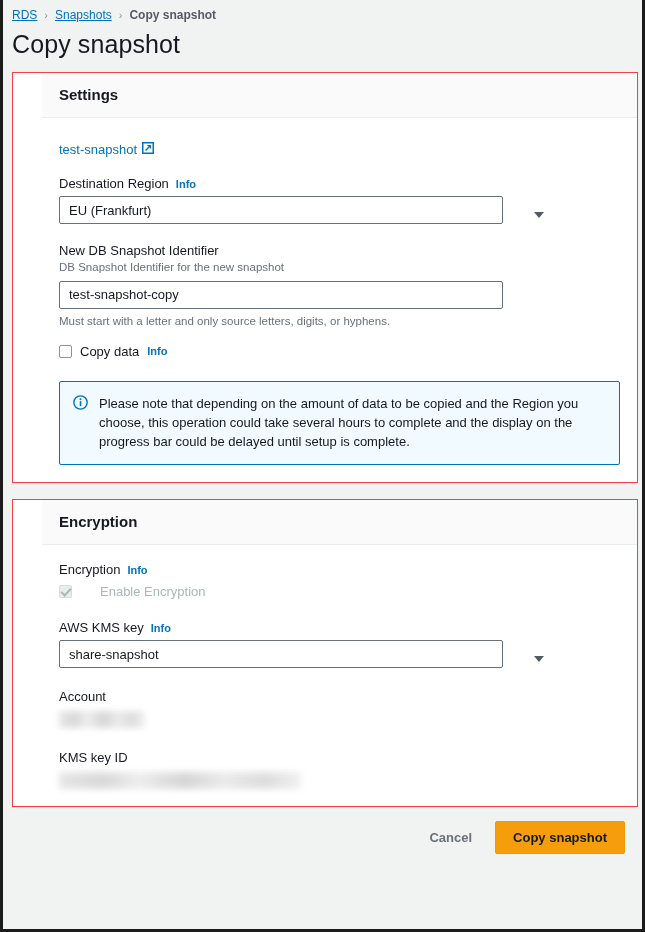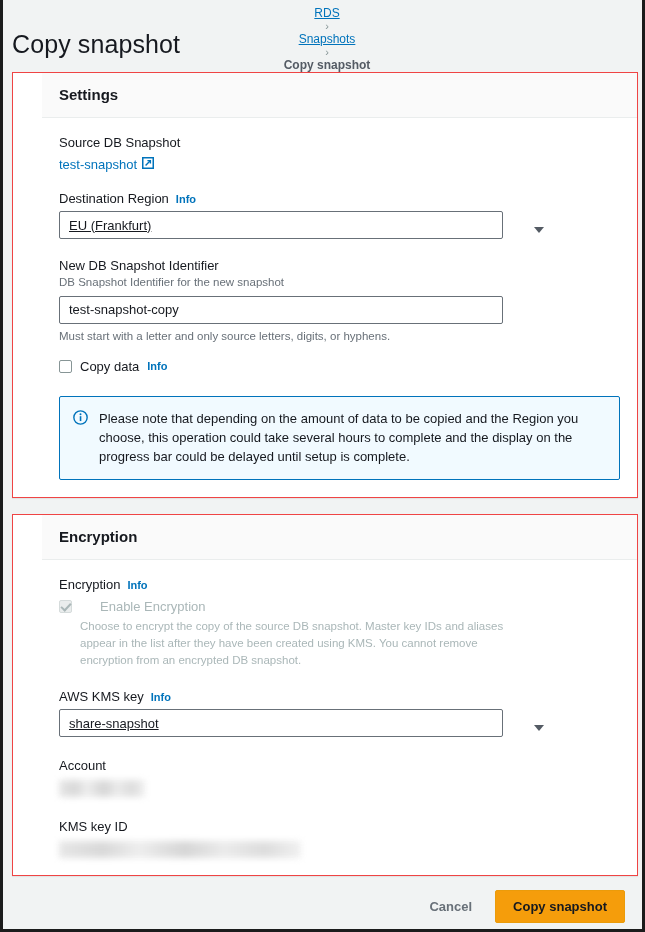--- a/index.html
+++ b/index.html
@@ -30,21 +30,20 @@
   .topbar {
     padding: 6px 0 0 9px;
     background: #f1f3f3;
   }
   .breadcrumb {
     display: flex;
     align-items: center;
     font-size: 12px;
     height: 18px;
     white-space: nowrap;
-    flex-direction: column;
   }
   .crumb-link {
     color: #0073bb;
     text-decoration: underline;
     cursor: pointer;
   }
   .crumb-current {
     color: #545b64;
     font-weight: bold;
   }
@@ -125,21 +124,21 @@
     font-family: "Liberation Sans", sans-serif;
     font-size: 13px;
     color: #16191f;
     background: #ffffff;
     border: 1px solid #687078;
     border-radius: 2px;
     -webkit-appearance: none;
     appearance: none;
     outline: none;
   }
-  .select-wrap { position: relative; width: 496px; text-decoration: underline; }
+  .select-wrap { position: relative; width: 496px; }
   .select-arrow {
     position: absolute;
     right: 11px;
     top: 16px;
     width: 0; height: 0;
     border-left: 5px solid transparent;
     border-right: 5px solid transparent;
     border-top: 6px solid #545b64;
     pointer-events: none;
   }
@@ -261,21 +260,20 @@
     <h1 class="page-title">Copy snapshot</h1>
   </div>
 
   <div class="panel panel-shadow" style="margin-top:13px;">
     <div class="panel-header">
       <h2>Settings</h2>
     </div>
     <div class="panel-body">
 
       <div class="field">
-        <div class="field-label">Source DB Snapshot</div>
         <a class="ext-link">
           <span class="txt">test-snapshot</span>
           <span>
             <svg width="12" height="12" viewBox="0 0 12 12">
               <rect x="0.75" y="0.75" width="10.5" height="10.5" fill="none" stroke="#0073bb" stroke-width="1.5"></rect>
               <path d="M3.6 8.4 L8.2 3.8" stroke="#0073bb" stroke-width="1.4"></path>
               <path d="M5.4 3.6 L8.4 3.6 L8.4 6.6" fill="none" stroke="#0073bb" stroke-width="1.4"></path>
             </svg>
           </span>
         </a>
@@ -329,21 +327,20 @@
 
       <div class="field" style="margin-bottom:0;">
         <div class="field-label">
           <span>Encryption</span>
           <span class="info-link">Info</span>
         </div>
         <div class="checkrow" style="margin-top:7px;gap:28px;">
           <span class="cbox disabled-checked"></span>
           <span class="cb-label muted">Enable Encryption</span>
         </div>
-        <div class="sub-desc">Choose to encrypt the copy of the source DB snapshot. Master key IDs and aliases appear in the list after they have been created using KMS. You cannot remove encryption from an encrypted DB snapshot.</div>
       </div>
 
       <div class="field" style="margin-top:21px;margin-bottom:0;">
         <div class="field-label">
           <span>AWS KMS key</span>
           <span class="info-link">Info</span>
         </div>
         <div class="select-wrap">
           <select class="ctl">
             <option>share-snapshot</option>

